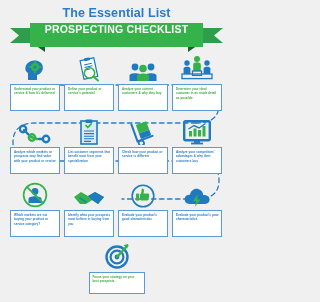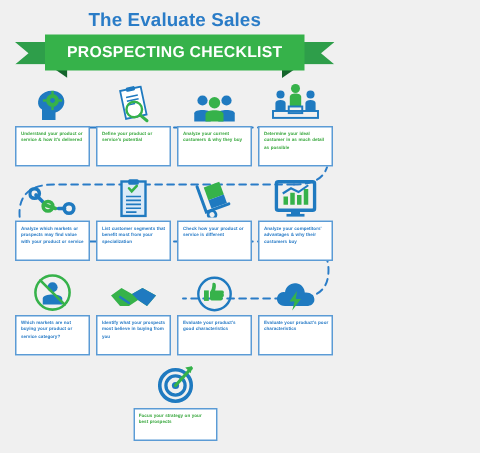--- a/index.html
+++ b/index.html
@@ -19,21 +19,21 @@
   }
   .ribbon{position:absolute;top:23px;left:10px;width:213px;height:24px;}
   .ribbon-tail{position:absolute;top:5px;width:26px;height:15px;background:#2e9e4a;}
   .ribbon-tail.l{left:0;clip-path:polygon(0 0,100% 0,100% 100%,0 100%,9px 50%);}
   .ribbon-tail.r{right:0;clip-path:polygon(0 0,100% 0,calc(100% - 9px) 50%,100% 100%,0 100%);}
   .ribbon-fold{position:absolute;top:20px;width:13px;height:9px;background:#15642c;}
   .ribbon-fold.l{left:22px;clip-path:polygon(0 0,100% 0,100% 100%);}
   .ribbon-fold.r{right:22px;clip-path:polygon(0 0,100% 0,0 100%);}
   .ribbon-body{
     position:absolute;left:20px;right:20px;top:0;height:24px;background:#36b24a;
-    display:flex;align-items:center;justify-content:center;
+    display:flex;align-items:flex-start;justify-content:center;
   }
   .ribbon-label{color:#fff;font-size:10.5px;font-weight:bold;letter-spacing:.2px;}
 
   
   .path{position:absolute;left:0;top:52px;width:233px;height:250px;}
 
   
   .row{position:absolute;left:10px;width:213px;}
   .row1{top:54px;}
   .row2{top:117px;}
@@ -60,21 +60,21 @@
          flex-direction:column;align-items:center;}
   .final .icon{height:26px;}
   .final .box{width:56px;height:22px;margin-top:3px;}
 </style>
 </head>
 <body>
 
 <div id="canvas">
 
   <div class="header">
-    <div class="title">The Evaluate Sales</div>
+    <div class="title">The Essential List</div>
     <div class="ribbon">
       <div class="ribbon-tail l"></div>
       <div class="ribbon-tail r"></div>
       <div class="ribbon-fold l"></div>
       <div class="ribbon-fold r"></div>
       <div class="ribbon-body">
         <span class="ribbon-label">PROSPECTING CHECKLIST</span>
       </div>
     </div>
   </div>

